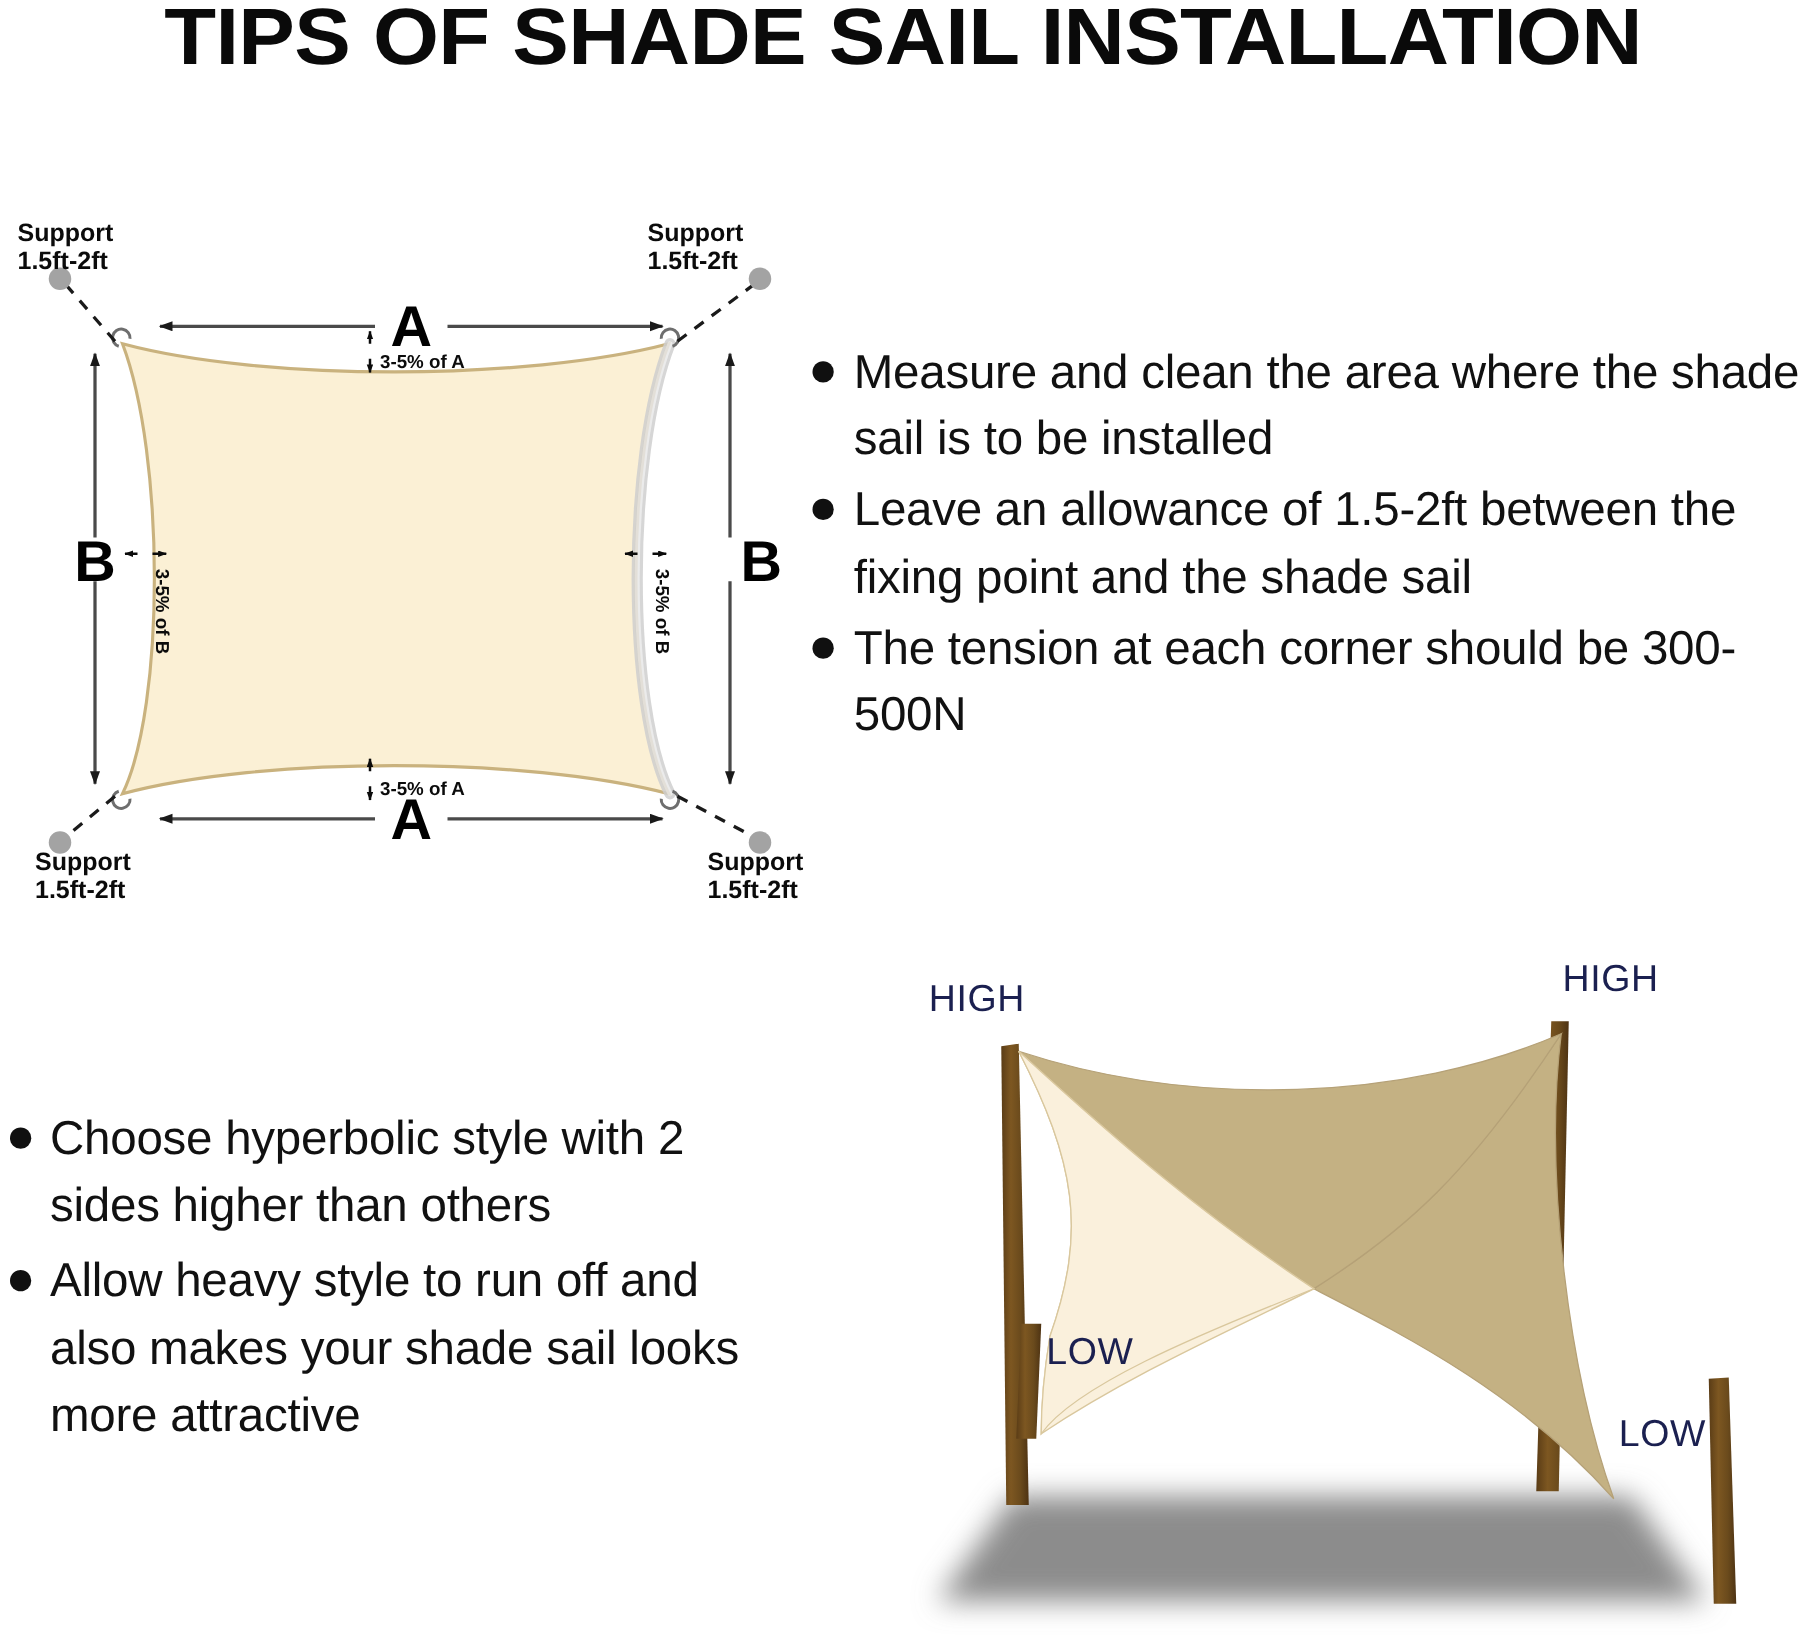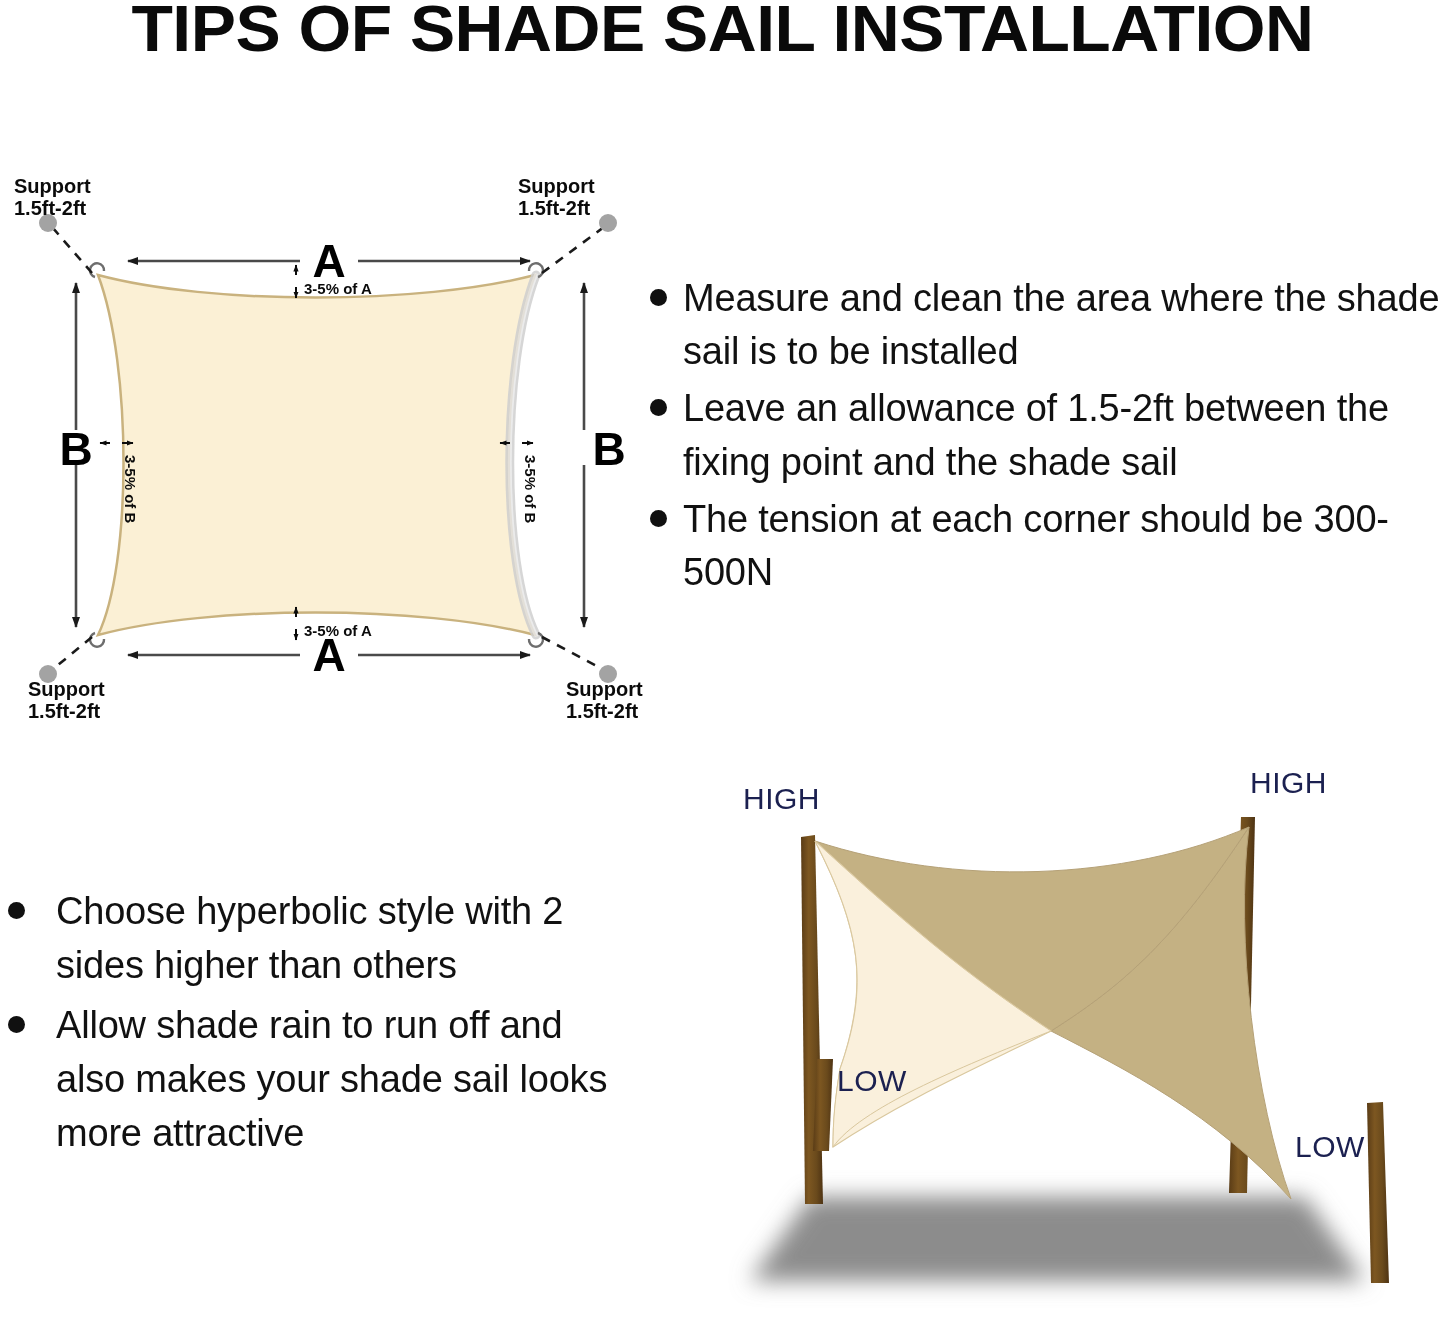--- a/index.html
+++ b/index.html
@@ -30,21 +30,21 @@
     background:#101010;
   }
   .btext{flex:1 1 auto;}
 
   #bullets-right{left:650px; top:272px; width:800px;}
   #bullets-right .bullet-row{margin-bottom:4px;}
   #bullets-right .dot{width:17px;height:17px;margin-top:17px;margin-right:16px;}
   #bullets-right .btext{font-size:38px;line-height:1.40;color:#111;letter-spacing:-0.2px;}
 
   #bullets-left{left:8px; top:885px; width:620px;}
-  #bullets-left .bullet-row{margin-bottom:6px;gap:16px;}
+  #bullets-left .bullet-row{margin-bottom:6px;}
   #bullets-left .dot{width:17px;height:17px;margin-top:17px;margin-right:15px;}
   #bullets-left .btext{font-size:38px;line-height:1.42;color:#111;letter-spacing:-0.2px;}
 
   
   #rect-diagram{position:absolute;left:0px;top:165px;width:660px;height:560px;}
   #hyper-diagram{position:absolute;left:655px;top:769px;width:790px;height:544px;}
 
   svg{display:block;overflow:visible;}
 
   .dimtxt{font-family:"Liberation Sans","DejaVu Sans",sans-serif;font-weight:bold;
@@ -188,21 +188,21 @@
   </div>
 </div>
 
 <div id="bullets-left" class="bullets">
   <div class="bullet-row">
     <span class="dot"></span>
     <span class="btext">Choose hyperbolic style with 2 sides higher than others</span>
   </div>
   <div class="bullet-row">
     <span class="dot"></span>
-    <span class="btext">Allow shade rain to run off and also makes your shade sail looks more attractive</span>
+    <span class="btext">Allow heavy style to run off and also makes your shade sail looks more attractive</span>
   </div>
 </div>
 
 <div id="hyper-diagram">
 <svg width="790" height="544" viewBox="0 0 790 544" xmlns="http://www.w3.org/2000/svg">
   <defs>
     <filter id="blur" x="-30%" y="-60%" width="160%" height="260%">
       <feGaussianBlur stdDeviation="11"></feGaussianBlur>
     </filter>
     <linearGradient id="woodA" x1="0" y1="0" x2="1" y2="0">

